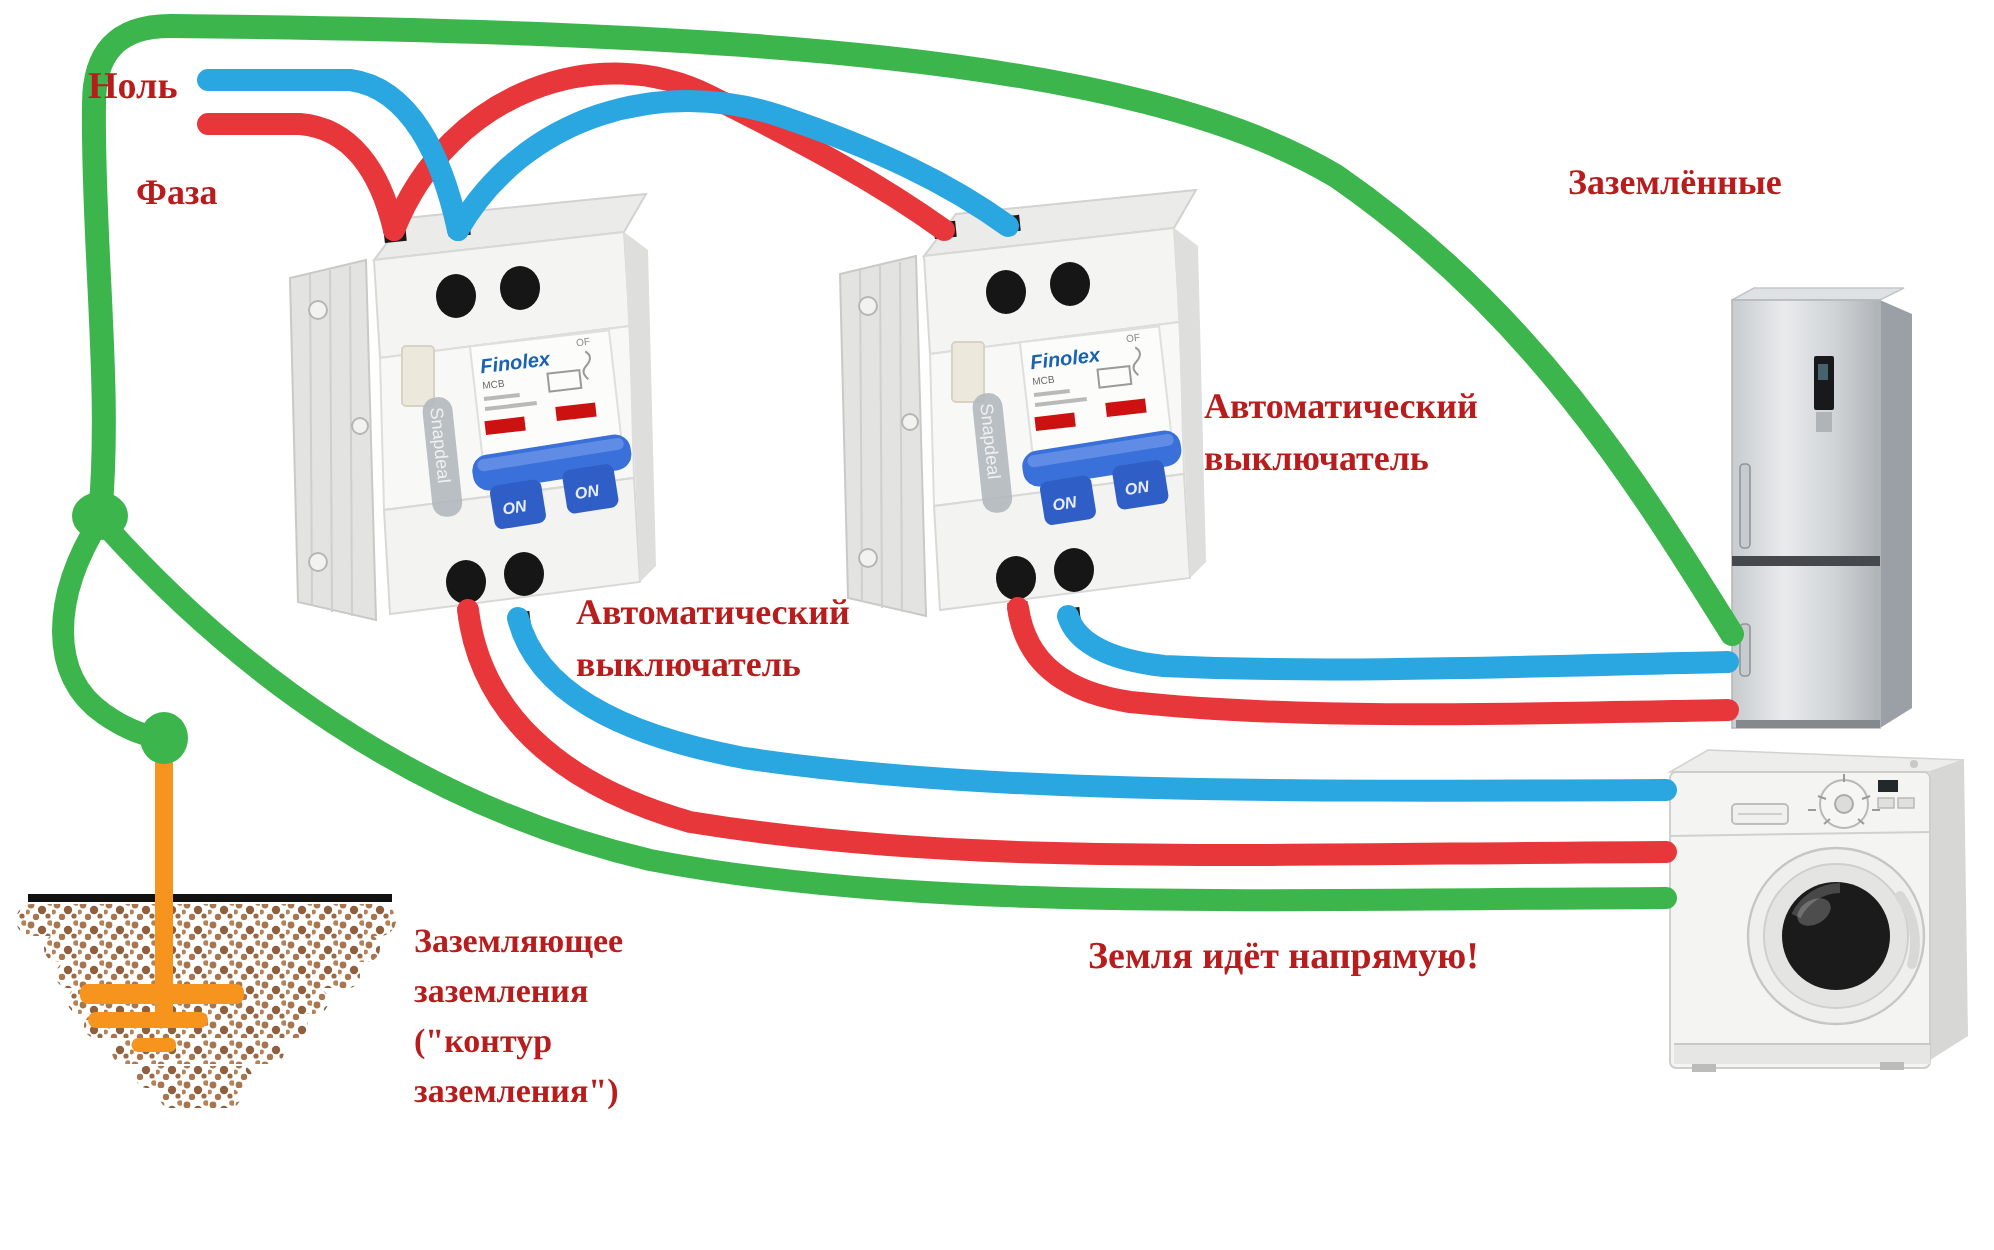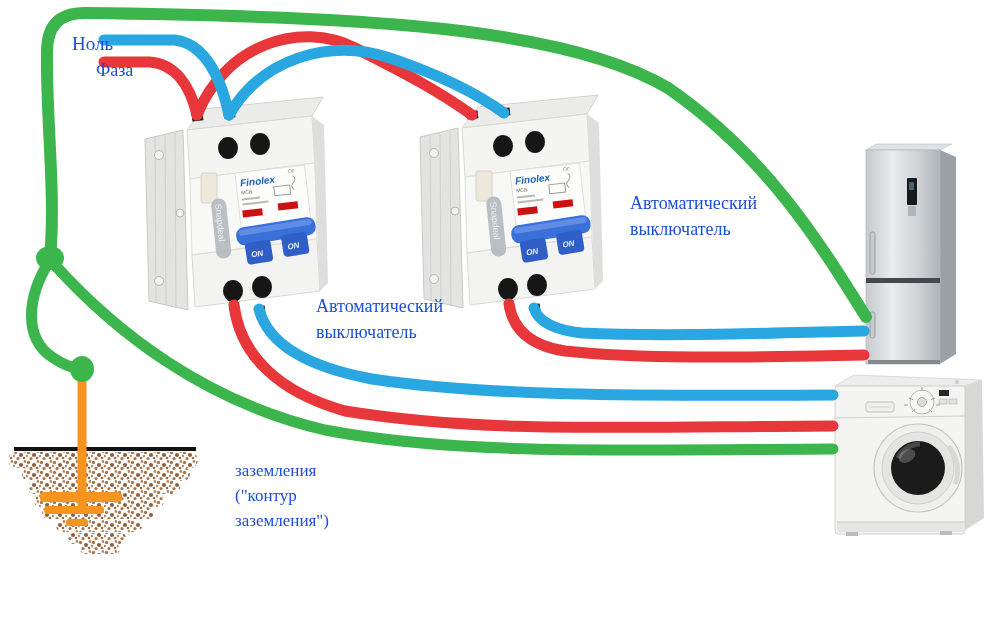--- a/index.html
+++ b/index.html
@@ -1,24 +1,24 @@
 <!DOCTYPE html>
 <html><head>
 <meta charset="utf-8">
 <style>
   html,body{margin:0;padding:0;background:#fff;}
   .canvas{
     position:relative;width:997px;height:625px;background:#ffffff;overflow:hidden;
     font-family:"Liberation Serif",serif;
   }
   .scene{position:absolute;left:0;top:0;}
-  .lbl{position:absolute;font-weight:normal;color:#1d4ed8;white-space:nowrap;z-index:5;margin-left:28px;}
+  .lbl{position:absolute;font-weight:bold;color:#b91c1c;white-space:nowrap;z-index:5;}
   .lbl div{white-space:nowrap;}
   .lbl-neutral{left:44px;top:33px;font-size:19px;}
-  .lbl-phase{left:68px;top:60px;font-size:18px;}
+  .lbl-phase{left:68px;top:86px;font-size:18px;}
   .lbl-breaker1{left:288px;top:293px;font-size:18px;line-height:26px;}
   .lbl-breaker2{left:602px;top:190px;font-size:18px;line-height:26px;}
   .lbl-appliances{left:784px;top:78px;font-size:18px;line-height:26px;}
   .lbl-grounding{left:207px;top:458px;font-size:17px;line-height:25px;}
   .lbl-earthdirect{left:544px;top:468px;font-size:19px;}
 </style>
 </head>
 <body>
 
 <div class="canvas">
@@ -195,21 +195,24 @@
     <div>Автоматический</div>
     <div>выключатель</div>
   </div>
 
   <div class="lbl lbl-breaker2">
     <div>Автоматический</div>
     <div>выключатель</div>
   </div>
 
   <div class="lbl lbl-appliances">
+    <div>Заземлённые</div>
   </div>
 
   <div class="lbl lbl-grounding">
+    <div>Заземляющее</div>
     <div>заземления</div>
     <div>("контур</div>
     <div>заземления")</div>
   </div>
 
+  <div class="lbl lbl-earthdirect">Земля идёт напрямую!</div>
 </div>
 
 </body></html>

